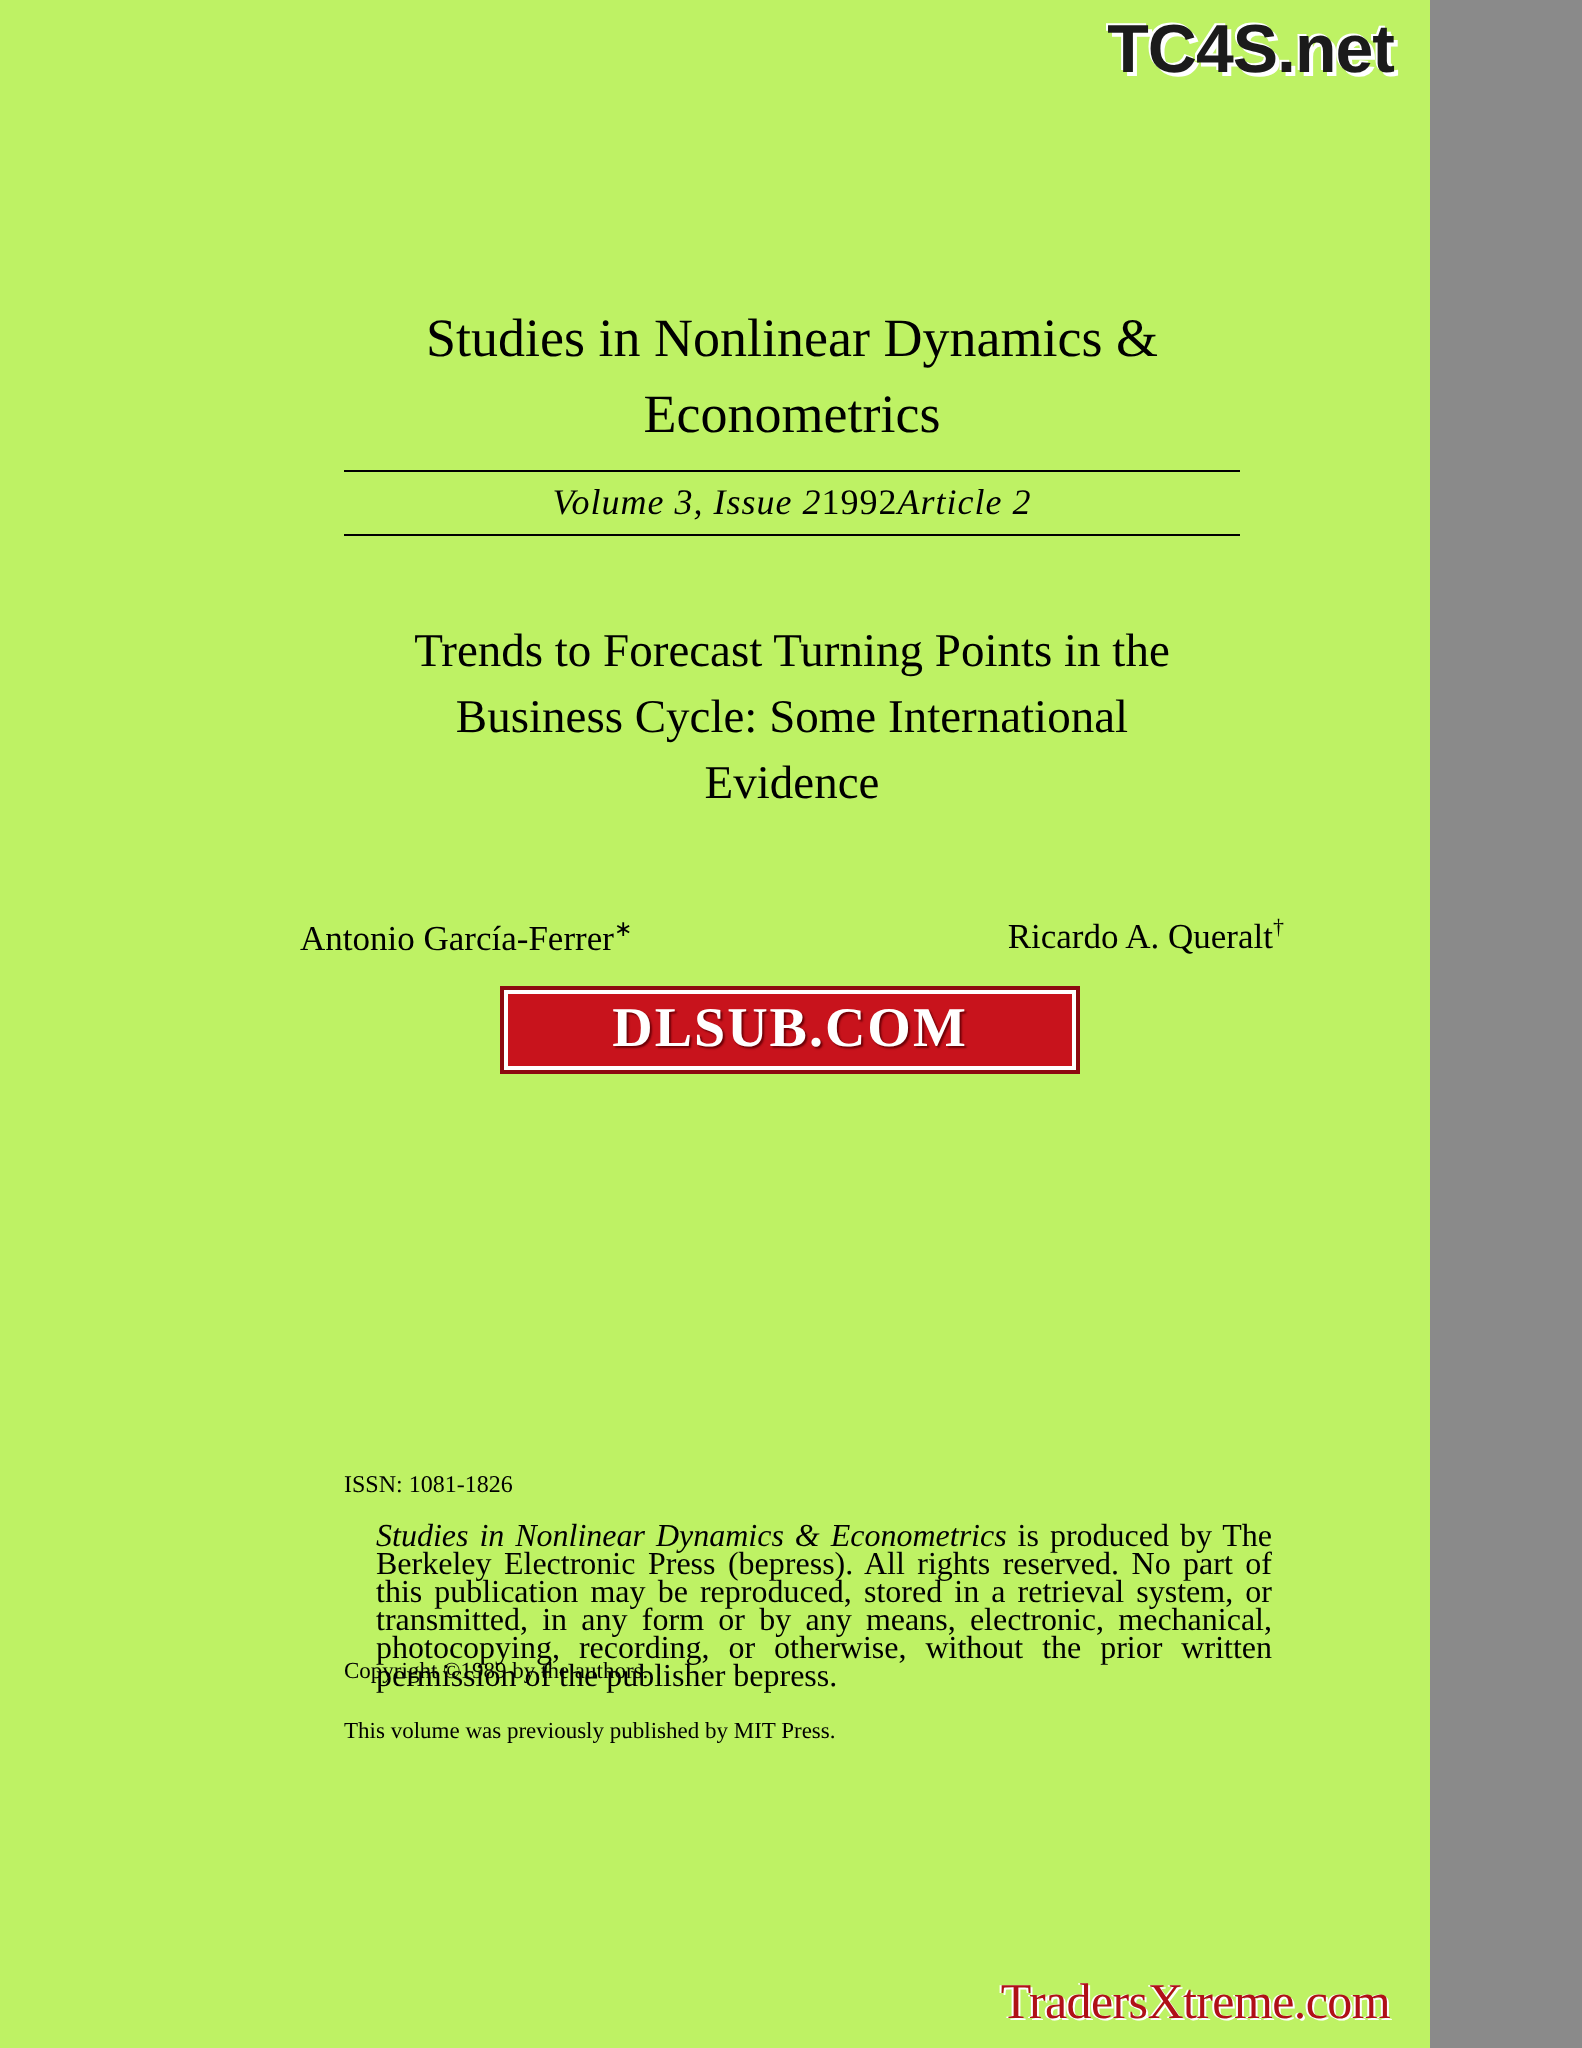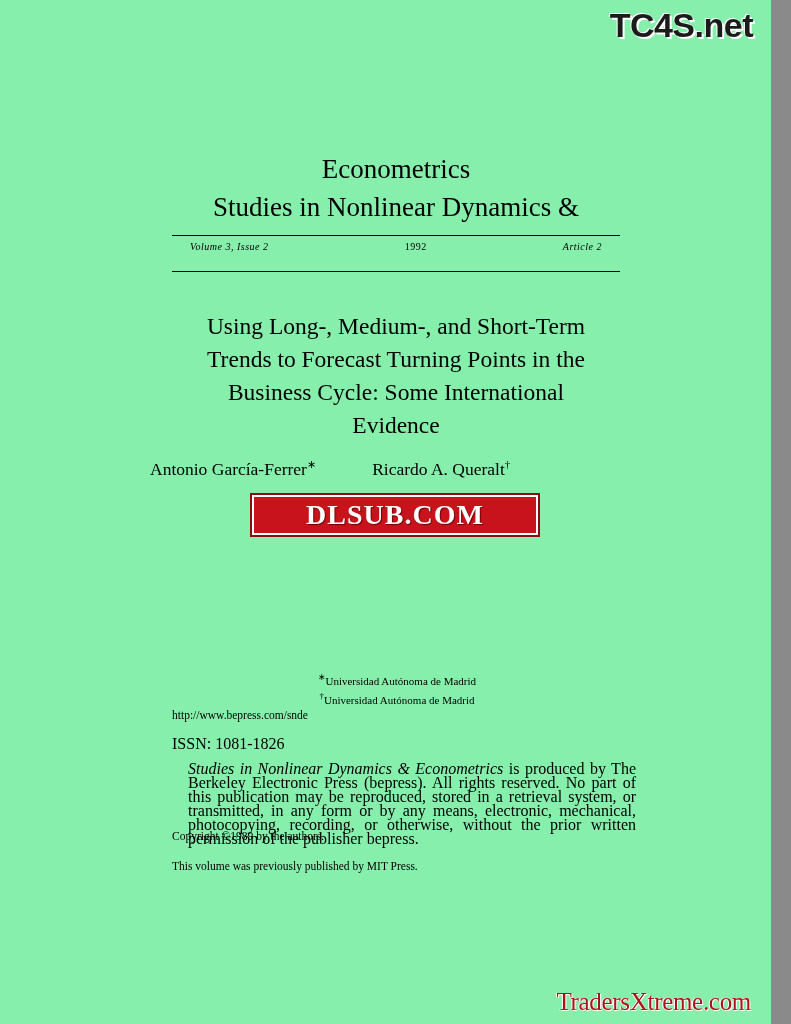--- a/index.html
+++ b/index.html
@@ -2,23 +2,23 @@
 <html><head>
 <meta charset="utf-8">
 <style>
   html, body {
     margin: 0;
     padding: 0;
     background: #8a8a8a;
   }
   .page {
     position: relative;
-    width: 771px;
+    width: 715px;
     height: 1024px;
-    background: #86efac;
+    background: #bef264;
     overflow: hidden;
     font-family: "Liberation Serif", serif;
     color: #000000;
     box-sizing: border-box;
   }
 
   
   .wm-top {
     position: absolute;
     top: 6px;
@@ -72,24 +72,24 @@
     font-size: 27px;
     line-height: 38px;
   }
   .issue-line {
     position: absolute;
     left: 172px;
     top: 235px;
     width: 448px;
     border-top: 1px solid #000000;
     border-bottom: 1px solid #000000;
-    padding: 5px 0 19px 0;
+    padding: 5px 0 5px 0;
     display: flex;
-    justify-content: space-between;
-    font-size: 10px;
+    justify-content: center;
+    font-size: 18px;
     font-style: italic;
     box-sizing: border-box;
   }
   .issue-line .vol { padding-left: 18px; letter-spacing: 0.5px; }
   .issue-line .year { font-style: normal; letter-spacing: 0.5px; }
   .issue-line .art { padding-right: 18px; letter-spacing: 0.5px; }
 
   
   .article-title {
     position: absolute;
@@ -101,21 +101,21 @@
     line-height: 33px;
   }
 
   
   .authors {
     position: absolute;
     left: 150px;
     top: 458px;
     width: 492px;
     display: flex;
-    justify-content: flex-start;
+    justify-content: space-between;
     gap: 56px;
     font-size: 17.5px;
   }
   .authors sup { font-size: 11px; vertical-align: super; }
 
   
   .footnotes {
     position: absolute;
     left: 172px;
     top: 670px;
@@ -124,21 +124,21 @@
     line-height: 15px;
   }
   .footnotes .fn { text-align: center; }
   .footnotes .fn sup { font-size: 9px; }
   .footnotes .url { margin-top: 1px; font-size: 11.5px; }
 
   .issn {
     position: absolute;
     left: 172px;
     top: 735px;
-    font-size: 16px;
+    font-size: 12px;
   }
   .rights {
     position: absolute;
     left: 188px;
     top: 762px;
     width: 448px;
     font-size: 16px;
     line-height: 14px;
     text-align: justify;
   }
@@ -157,57 +157,47 @@
   }
 </style>
 </head>
 <body>
 
 <div class="page">
 
   <div class="wm-top">TC4S.net</div>
 
   <div class="journal-title">
+    <div>Studies in Nonlinear Dynamics &amp;</div>
     <div>Econometrics</div>
-    <div>Studies in Nonlinear Dynamics &amp;</div>
   </div>
 
   <div class="issue-line">
     <span class="vol">Volume 3, Issue 2</span>
     <span class="year">1992</span>
     <span class="art">Article 2</span>
   </div>
 
   <div class="article-title">
-    <div>Using Long-, Medium-, and Short-Term</div>
     <div>Trends to Forecast Turning Points in the</div>
     <div>Business Cycle: Some International</div>
     <div>Evidence</div>
   </div>
 
   <div class="authors">
     <span>
       <span>Antonio  García-Ferrer</span><sup>∗</sup>
     </span>
     <span>
       <span>Ricardo A. Queralt</span><sup>†</sup>
     </span>
   </div>
 
   <div class="wm-mid">DLSUB.COM</div>
 
-  <div class="footnotes">
-    <div class="fn">
-      <sup>∗</sup><span>Universidad Autónoma de Madrid</span>
-    </div>
-    <div class="fn">
-      <sup>†</sup><span>Universidad Autónoma de Madrid</span>
-    </div>
-    <div class="url">http://www.bepress.com/snde</div>
-  </div>
 
   <div class="issn">ISSN: 1081-1826</div>
 
   <div class="rights">
     <em>Studies in Nonlinear Dynamics &amp; Econometrics</em><span> is produced by The Berkeley Electronic Press (bepress).  All rights reserved.  No part of this publication may be reproduced, stored in a retrieval system, or transmitted, in any form or by any means, electronic, mechanical, photocopying, recording, or otherwise, without the prior written permission of the publisher bepress.</span>
   </div>
 
   <div class="copyright">Copyright ©1989 by the authors.</div>
   <div class="prevpub">This volume was previously published by MIT Press.</div>
 

